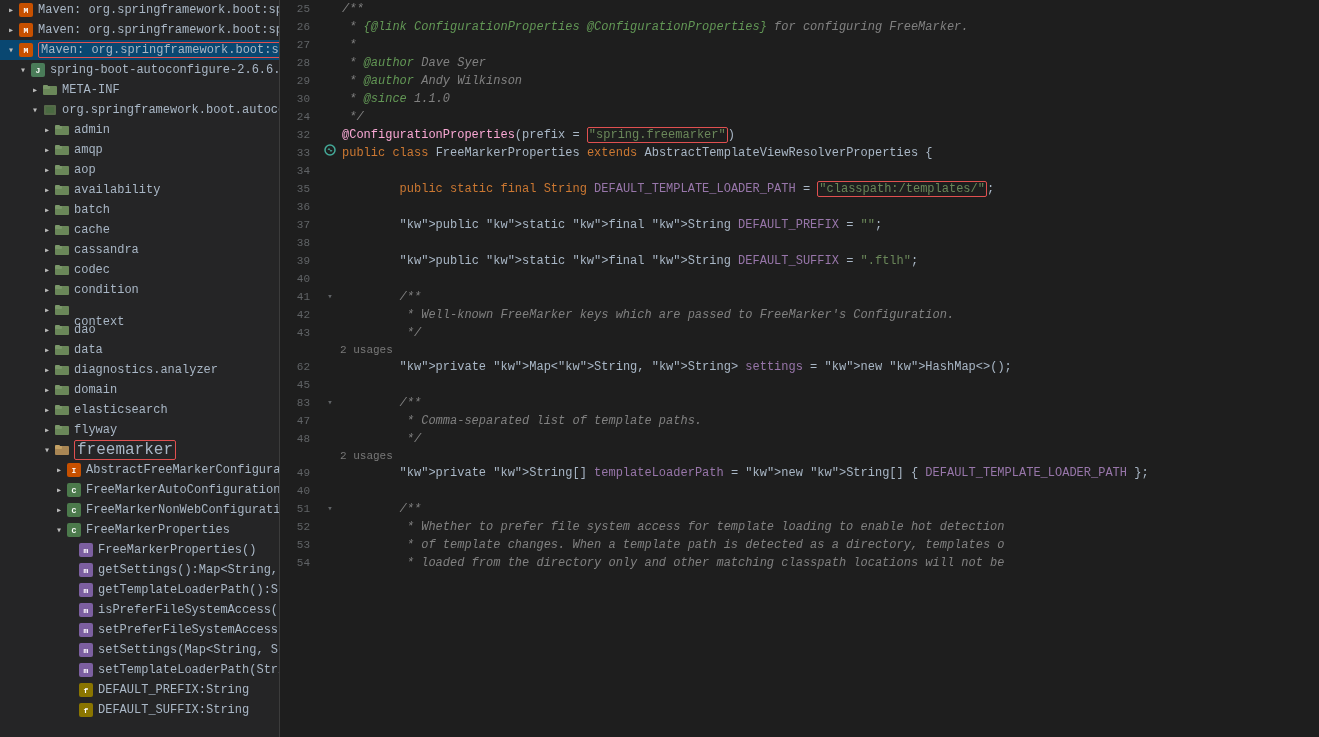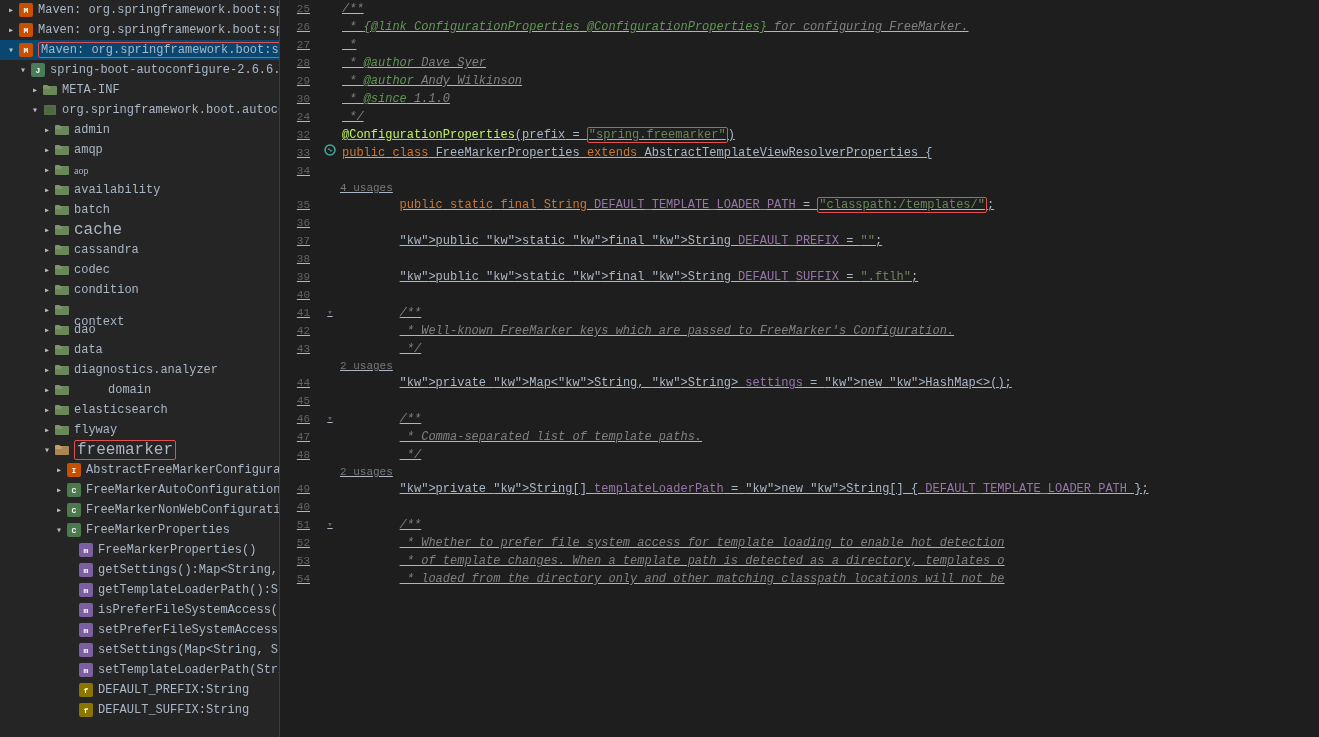--- a/index.html
+++ b/index.html
@@ -72,21 +72,20 @@
       color: #a9b7c6;
       font-size: 12px;
     }
 
     
     .right-panel {
       flex: 1;
       background: #1e1e1e;
       overflow: auto;
       position: relative;
-      text-decoration: underline;
     }
     .right-panel::-webkit-scrollbar { width: 8px; height: 8px; }
     .right-panel::-webkit-scrollbar-track { background: #1e1e1e; }
     .right-panel::-webkit-scrollbar-thumb { background: #555; border-radius: 3px; }
 
     .code-area {
       display: flex;
       flex-direction: column;
       min-height: 100%;
     }
@@ -127,21 +126,21 @@
       font-size: 12px;
       line-height: 18px;
       color: #a9b7c6;
     }
 
     
     .kw { color: #cc7832; }       
     .cm { color: #808080; font-style: italic; } 
     .cm-tag { color: #629755; font-style: italic; } 
     .str { color: #6a8759; }      
-    .ann { color: #bef264; }
+    .ann { color: #f9a8d4; }
 
     .usages-line {
       color: #787878;
       font-size: 11px;
       padding-left: 60px;
       line-height: 16px;
       min-height: 16px;
     }
   </style>
 </head>
@@ -221,21 +220,21 @@
     </div>
     <div class="tree-item indent-3">
       <span class="arrow closed"></span>
       <span class="icon">
         <svg width="14" height="14" viewBox="0 0 14 14">
           <rect x="0" y="3" width="14" height="9" rx="1" fill="#6a8759"></rect>
           <rect x="0" y="3" width="7" height="3" rx="1" fill="#7a9769"></rect>
           <rect x="0" y="2" width="5" height="2" rx="1" fill="#7a9769"></rect>
         </svg>
       </span>
-      <span class="item-label" style="font-size: 10px; font-family: Liberation Serif, serif;">aop</span>
+      <span class="item-label" style="font-size: 12px;">aop</span>
     </div>
     <div class="tree-item indent-3">
       <span class="arrow closed"></span>
       <span class="icon">
         <svg width="14" height="14" viewBox="0 0 14 14">
           <rect x="0" y="3" width="14" height="9" rx="1" fill="#6a8759"></rect>
           <rect x="0" y="3" width="7" height="3" rx="1" fill="#7a9769"></rect>
           <rect x="0" y="2" width="5" height="2" rx="1" fill="#7a9769"></rect>
         </svg>
       </span>
@@ -254,21 +253,21 @@
     </div>
     <div class="tree-item indent-3">
       <span class="arrow closed"></span>
       <span class="icon">
         <svg width="14" height="14" viewBox="0 0 14 14">
           <rect x="0" y="3" width="14" height="9" rx="1" fill="#6a8759"></rect>
           <rect x="0" y="3" width="7" height="3" rx="1" fill="#7a9769"></rect>
           <rect x="0" y="2" width="5" height="2" rx="1" fill="#7a9769"></rect>
         </svg>
       </span>
-      <span class="item-label" style="font-size: 16px;">cache</span>
+      <span class="item-label" style="font-size: 12px;">cache</span>
     </div>
     <div class="tree-item indent-3">
       <span class="arrow closed"></span>
       <span class="icon">
         <svg width="14" height="14" viewBox="0 0 14 14">
           <rect x="0" y="3" width="14" height="9" rx="1" fill="#6a8759"></rect>
           <rect x="0" y="3" width="7" height="3" rx="1" fill="#7a9769"></rect>
           <rect x="0" y="2" width="5" height="2" rx="1" fill="#7a9769"></rect>
         </svg>
       </span>
@@ -342,21 +341,21 @@
     </div>
     <div class="tree-item indent-3">
       <span class="arrow closed"></span>
       <span class="icon">
         <svg width="14" height="14" viewBox="0 0 14 14">
           <rect x="0" y="3" width="14" height="9" rx="1" fill="#6a8759"></rect>
           <rect x="0" y="3" width="7" height="3" rx="1" fill="#7a9769"></rect>
           <rect x="0" y="2" width="5" height="2" rx="1" fill="#7a9769"></rect>
         </svg>
       </span>
-      <span class="item-label" style="font-size: 12px; margin-left: 34px;">domain</span>
+      <span class="item-label" style="font-size: 12px;">domain</span>
     </div>
     <div class="tree-item indent-3">
       <span class="arrow closed"></span>
       <span class="icon">
         <svg width="14" height="14" viewBox="0 0 14 14">
           <rect x="0" y="3" width="14" height="9" rx="1" fill="#6a8759"></rect>
           <rect x="0" y="3" width="7" height="3" rx="1" fill="#7a9769"></rect>
           <rect x="0" y="2" width="5" height="2" rx="1" fill="#7a9769"></rect>
         </svg>
       </span>
@@ -527,21 +526,20 @@
             <path d="M4 6 Q5 3 6 6 Q7 9 8 6" stroke="#4a9" stroke-width="1" fill="none"></path>
           </svg>
         </span>
         <span class="code-content"><span class="kw">public</span> <span class="kw">class</span> FreeMarkerProperties <span class="kw">extends</span> AbstractTemplateViewResolverProperties {</span>
       </div>
       <div class="code-line">
         <span class="line-num">34</span>
         <span class="gutter"></span>
         <span class="code-content"></span>
       </div>
-      <div class="usages-line">4 usages</div>
       <div class="code-line">
         <span class="line-num">35</span>
         <span class="gutter"></span>
         <span class="code-content">	<span class="kw">public</span> <span class="kw">static</span> <span class="kw">final</span> <span class="kw">String</span> <span style="color:#9876aa">DEFAULT_TEMPLATE_LOADER_PATH</span> = <span style="border:1.5px solid #e05050;border-radius:2px;padding:0 1px;"><span class="str">"classpath:/templates/"</span></span>;</span>
       </div>
       <div class="code-line">
         <span class="line-num">36</span>
         <span class="gutter"></span>
         <span class="code-content"></span>
       </div>
@@ -577,31 +575,31 @@
         <span class="gutter"></span>
         <span class="code-content"><span class="cm">	 * Well-known FreeMarker keys which are passed to FreeMarker's Configuration.</span></span>
       </div>
       <div class="code-line">
         <span class="line-num">43</span>
         <span class="gutter"></span>
         <span class="code-content"><span class="cm">	 */</span></span>
       </div>
       <div class="usages-line">2 usages</div>
       <div class="code-line">
-        <span class="line-num">44</span>
+        <span class="line-num">62</span>
         <span class="gutter"></span>
         <span class="code-content">	<span class="&lt;span">"kw"</span>&gt;private <span class="&lt;span">"kw"</span>&gt;Map&lt;<span class="&lt;span">"kw"</span>&gt;String, <span class="&lt;span">"kw"</span>&gt;String&gt; <span style="color:#9876aa">settings</span> = <span class="&lt;span">"kw"</span>&gt;new <span class="&lt;span">"kw"</span>&gt;HashMap&lt;&gt;();</span>
       </div>
       <div class="code-line">
         <span class="line-num">45</span>
         <span class="gutter"></span>
         <span class="code-content"></span>
       </div>
       <div class="code-line">
-        <span class="line-num">46</span>
+        <span class="line-num">83</span>
         <span class="gutter">
           <span style="color:#606366;font-size:9px">▾</span>
         </span>
         <span class="code-content"><span class="cm">	/**</span></span>
       </div>
       <div class="code-line">
         <span class="line-num">47</span>
         <span class="gutter"></span>
         <span class="code-content"><span class="cm">	 * Comma-separated list of template paths.</span></span>
       </div>

